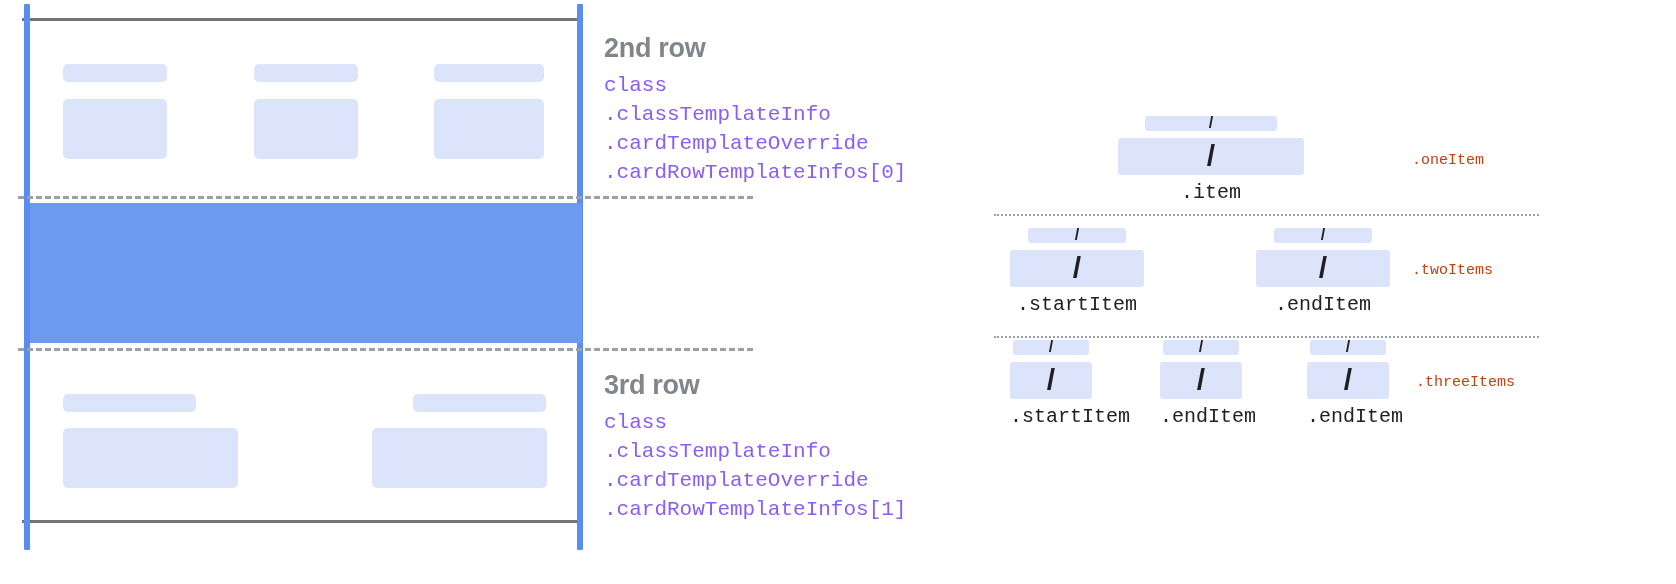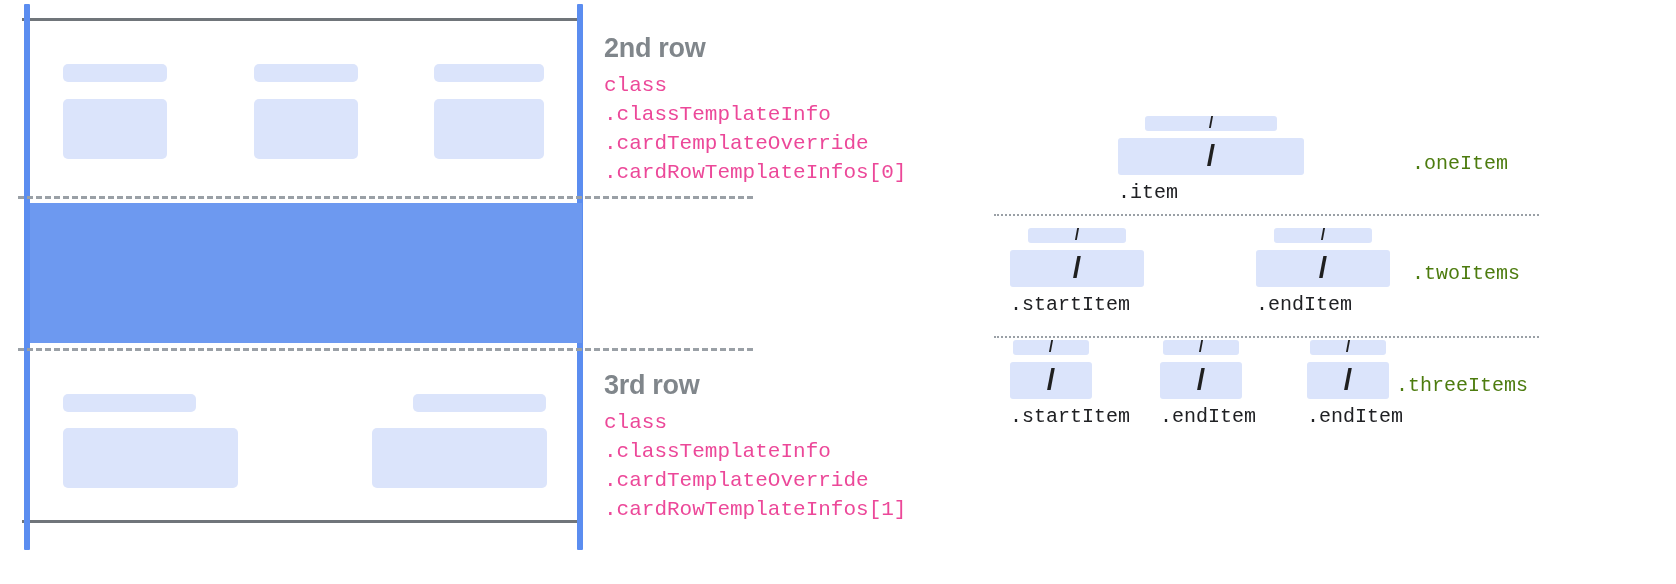--- a/index.html
+++ b/index.html
@@ -87,21 +87,21 @@
     font-family: "Liberation Sans", sans-serif;
     font-weight: bold;
     font-size: 27px;
     color: #80868b;
     letter-spacing: -0.3px;
     line-height: 32px;
   }
   .anno-code {
     font-family: "Liberation Mono", monospace;
     font-size: 21px;
-    color: #ec4899;
+    color: #8b5cf6;
     line-height: 29px;
     white-space: pre;
   }
   #anno-row2-heading { top: 32px; }
   #anno-row2-code    { top: 71px; }
   #anno-hero-code    { top: 250px; }
   #anno-row3-heading { top: 369px; }
   #anno-row3-code    { top: 408px; }
 
   
@@ -143,29 +143,30 @@
     line-height: 1;
     display: block;
   }
   .bar-top .slash { font-size: 16px; margin-top: -1px; }
   .bar-main .slash { font-size: 30px; margin-top: -2px; }
 
   .slot-caption {
     font-family: "Liberation Mono", monospace;
     font-size: 20px;
     color: #202124;
+    text-align: center;
     margin-top: 6px;
     white-space: pre;
   }
 
   .group-label {
     position: absolute;
     font-family: "Liberation Mono", monospace;
-    font-size: 20px;
-    color: #4d7c0f;
+    font-size: 15px;
+    color: #c2410c;
     white-space: pre;
   }
 
   
   #slot-item      { left: 138px; top: 116px; width: 186px; }
   #slot-item .bar-top { width: 132px; }
   #label-oneitem  { left: 432px; top: 152px; }
 
   
   #slot-startitem-2 { left: 30px;  top: 228px; width: 134px; }
@@ -174,21 +175,21 @@
   #slot-enditem-2 .bar-top { width: 98px; }
   #label-twoitems   { left: 432px; top: 262px; text-align: right; }
 
   
   #slot-startitem-3 { left: 30px;  top: 340px; width: 82px; }
   #slot-startitem-3 .bar-top { width: 76px; }
   #slot-miditem-3   { left: 180px; top: 340px; width: 82px; }
   #slot-miditem-3 .bar-top { width: 76px; }
   #slot-enditem-3   { left: 327px; top: 340px; width: 82px; }
   #slot-enditem-3 .bar-top { width: 76px; }
-  #label-threeitems { left: 416px; top: 374px; }
+  #label-threeitems { left: 436px; top: 374px; }
 </style>
 </head>
 <body>
 
 <div id="root">
 
   <div id="left-diagram">
 
     <div class="card-rule" id="card-rule-top"></div>
     <div class="card-rule" id="card-rule-bottom"></div>

